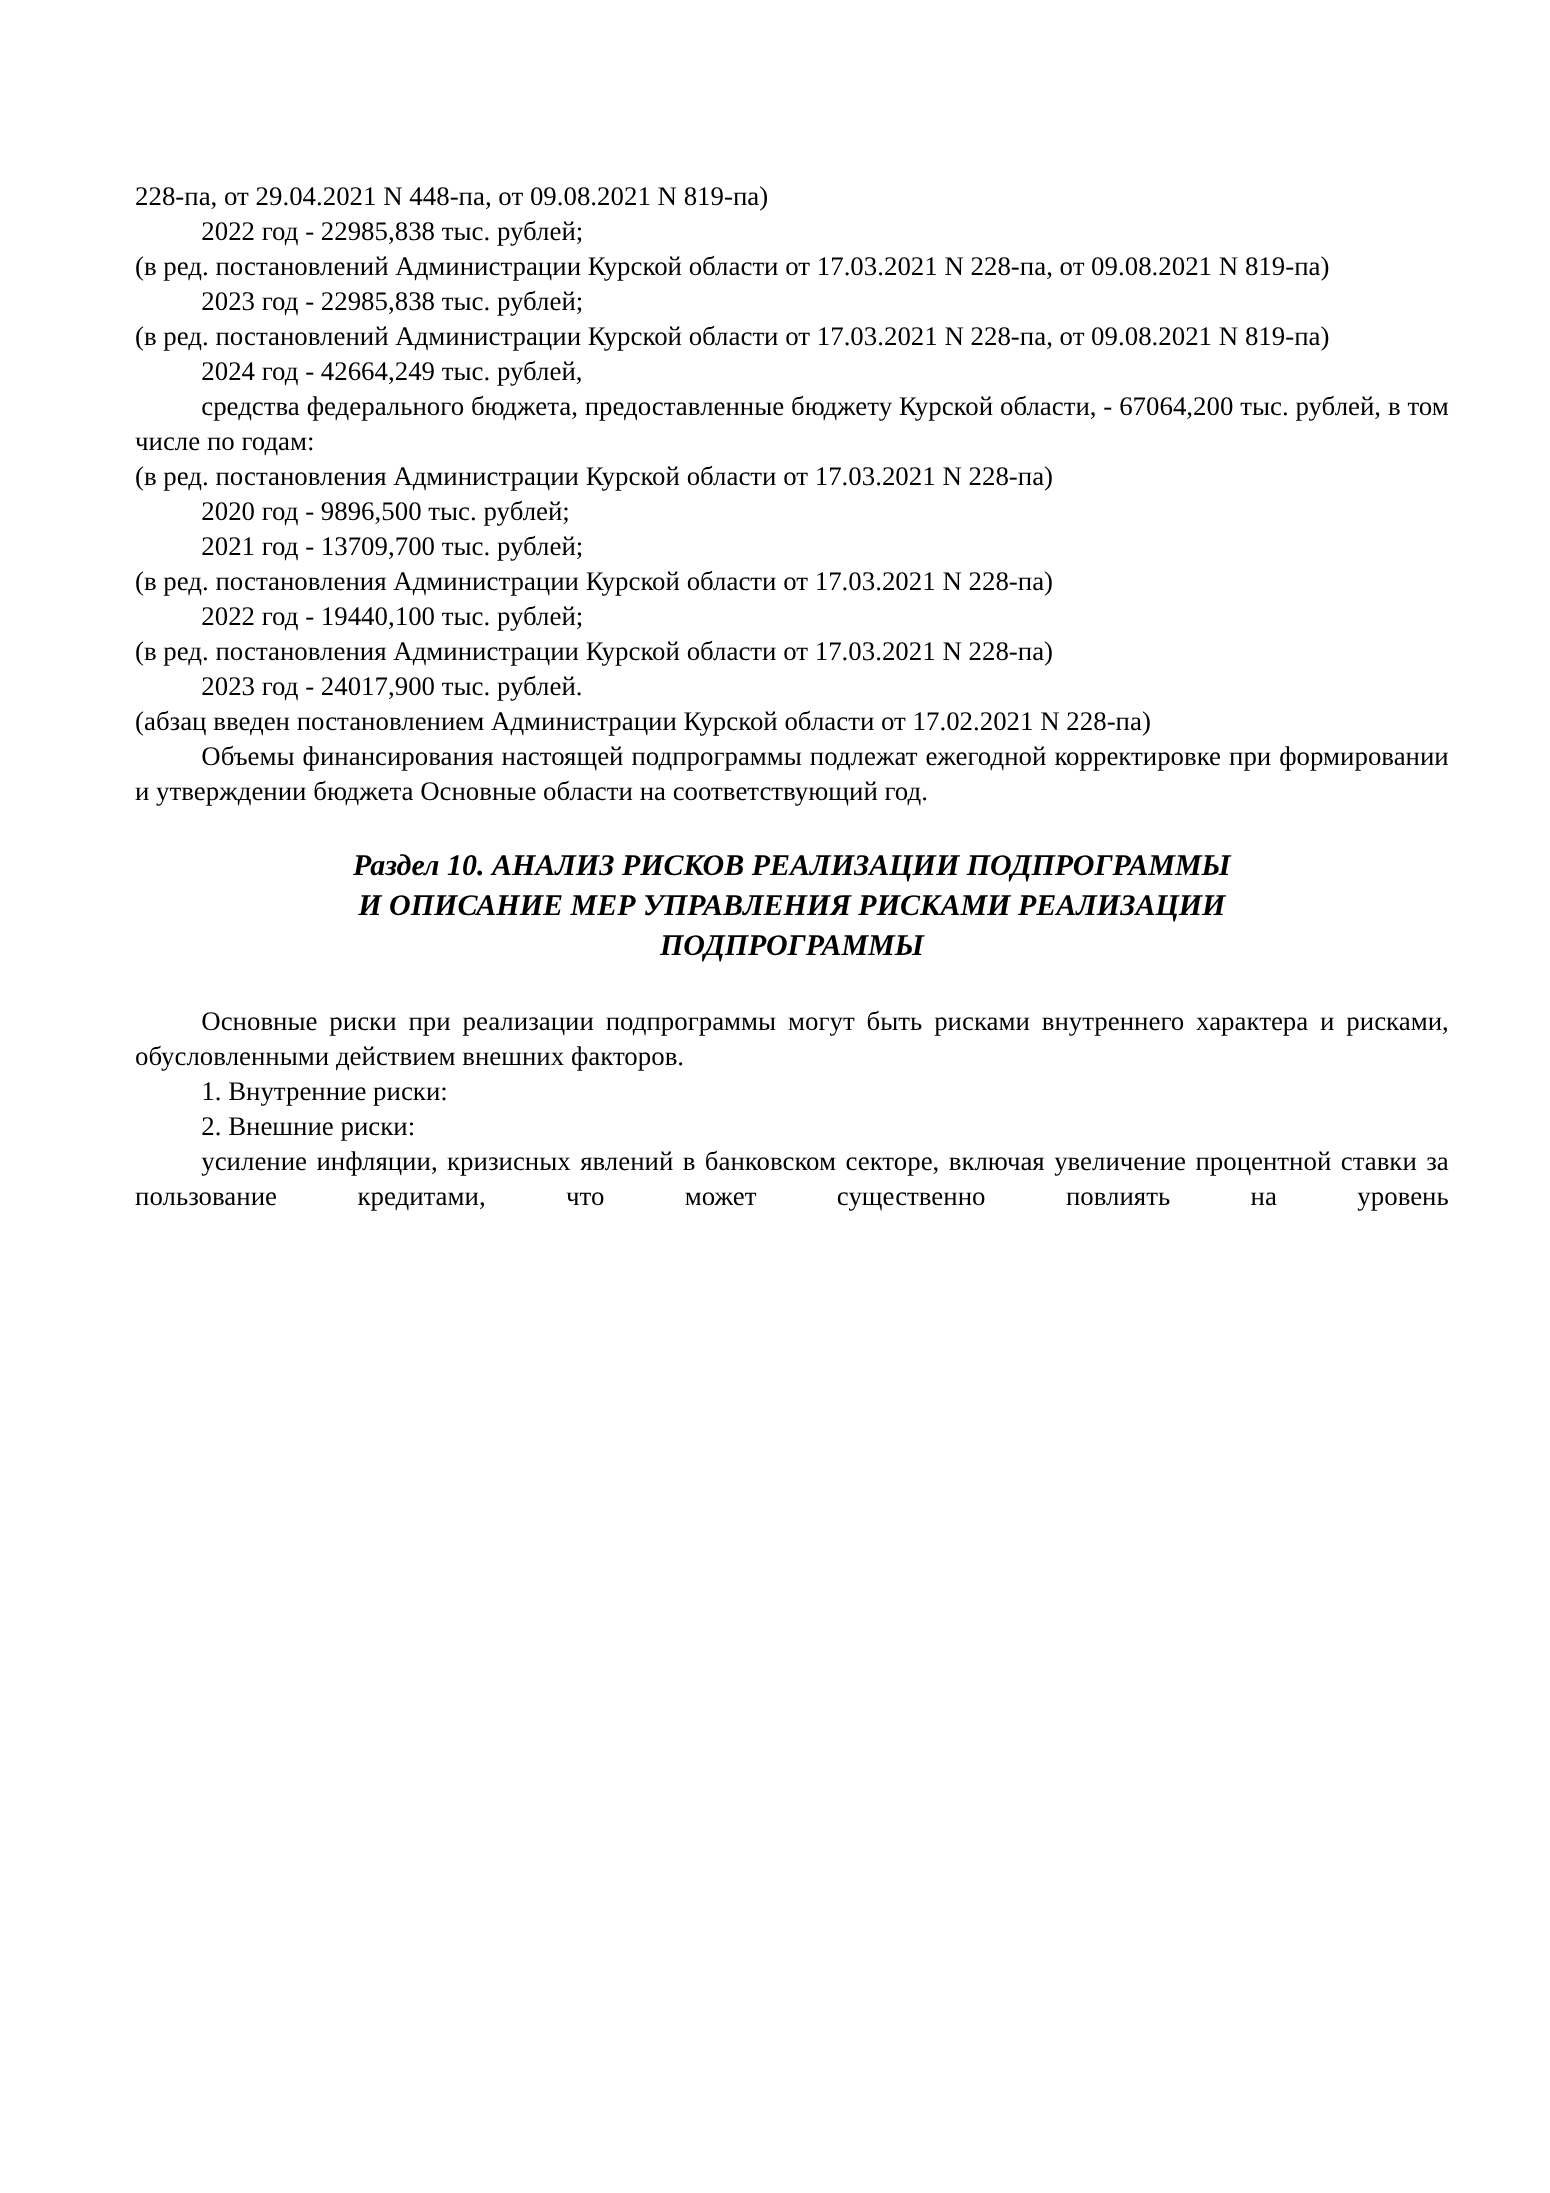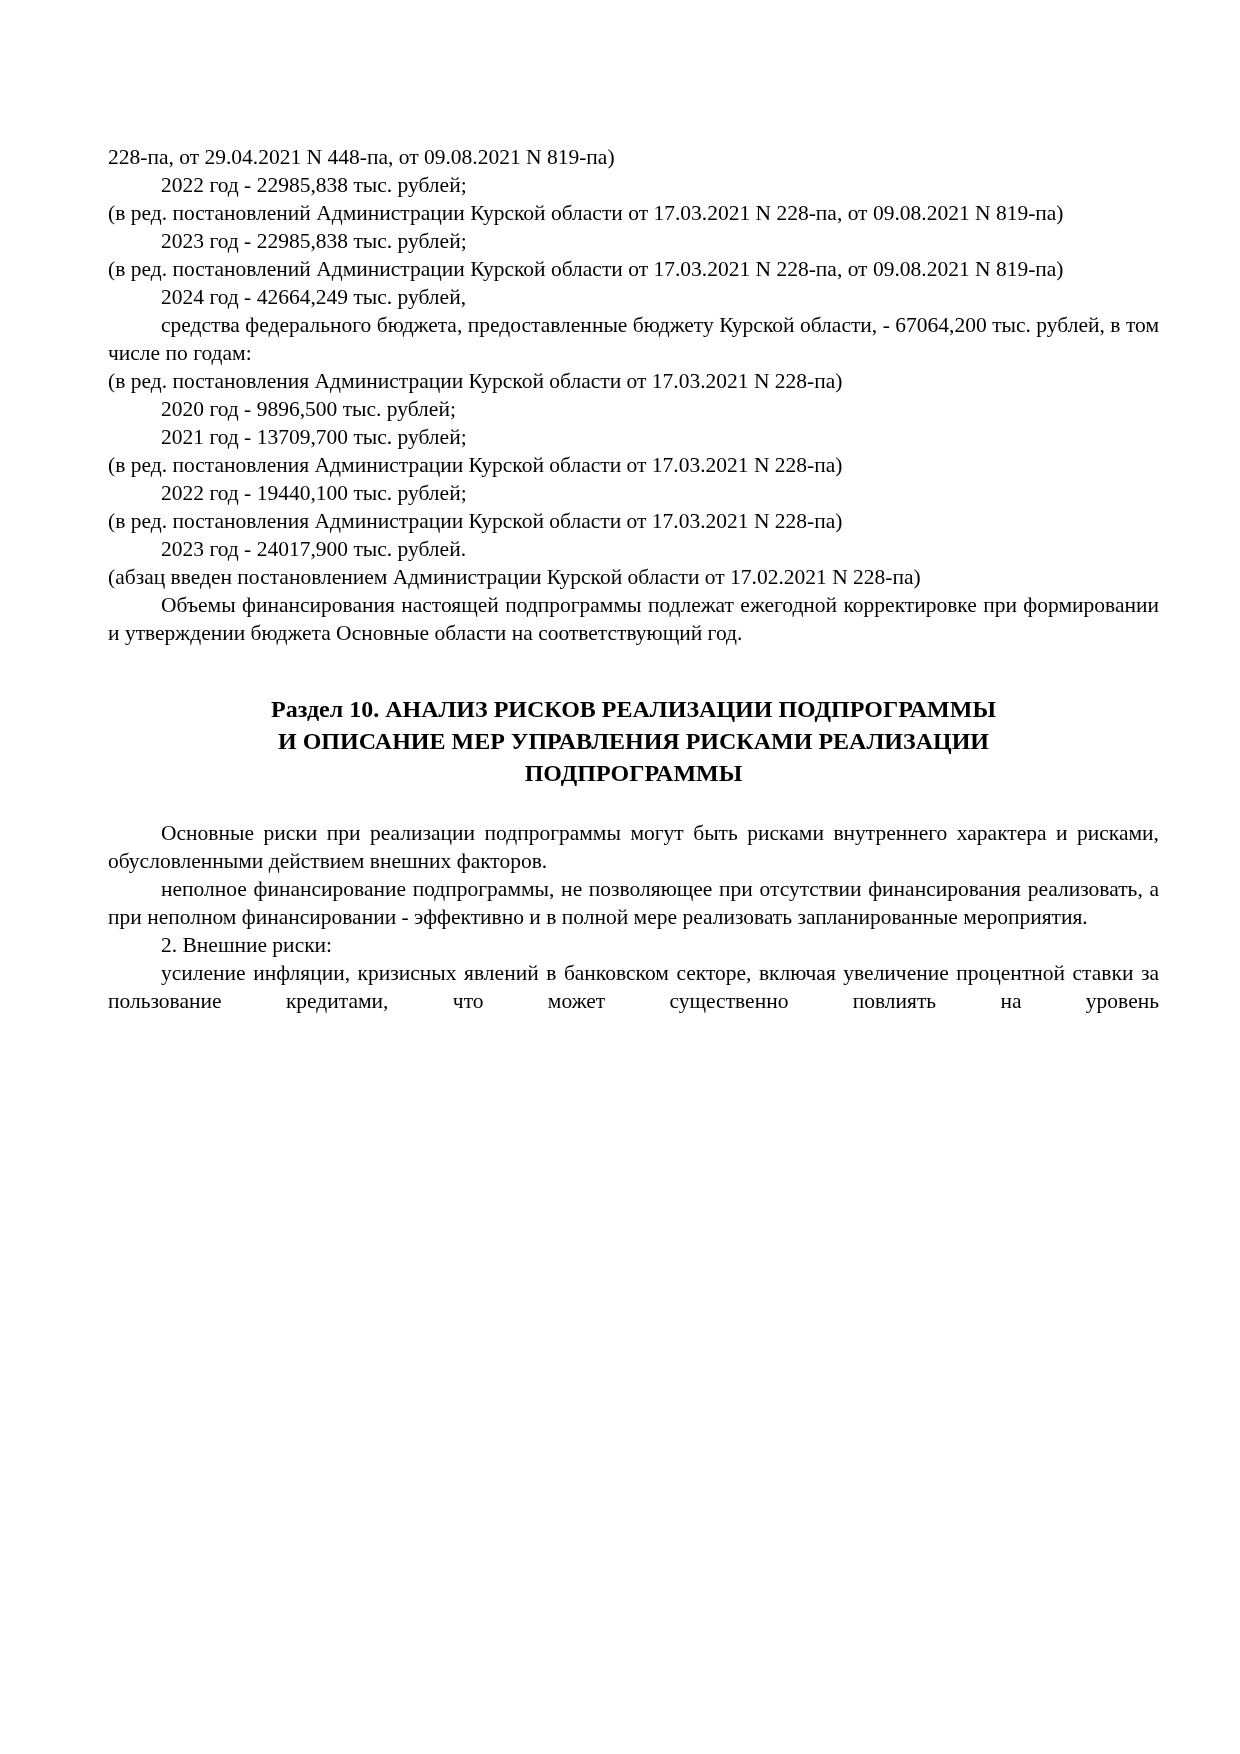--- a/index.html
+++ b/index.html
@@ -67,29 +67,29 @@
   <p class="note">(в ред. постановления Администрации Курской области от 17.03.2021 N 228-па)</p>
 
   <p class="p indent gap">2022 год - 19440,100 тыс. рублей;</p>
   <p class="note">(в ред. постановления Администрации Курской области от 17.03.2021 N 228-па)</p>
 
   <p class="p indent gap">2023 год - 24017,900 тыс. рублей.</p>
   <p class="note">(абзац введен постановлением Администрации Курской области от 17.02.2021 N 228-па)</p>
 
   <p class="p indent gap">Объемы финансирования настоящей подпрограммы подлежат ежегодной корректировке при формировании и утверждении бюджета Основные области на соответствующий год.</p>
 
-  <div class="heading" style="margin-top:46px;">
+  <div class="heading" style="margin-top:30px;font-style:italic;">
     <div>Раздел 10. АНАЛИЗ РИСКОВ РЕАЛИЗАЦИИ ПОДПРОГРАММЫ</div>
     <div>И ОПИСАНИЕ МЕР УПРАВЛЕНИЯ РИСКАМИ РЕАЛИЗАЦИИ</div>
     <div>ПОДПРОГРАММЫ</div>
   </div>
 
   <p class="p indent" style="margin-top:30px;">Основные риски при реализации подпрограммы могут быть рисками внутреннего характера и рисками, обусловленными действием внешних факторов.</p>
 
+  <p class="p indent gap">1. Внутренние риски:</p>
 
 
-  <p class="p indent gap">неполное финансирование подпрограммы, не позволяющее при отсутствии финансирования реализовать, а при неполном финансировании - эффективно и в полной мере реализовать запланированные мероприятия.</p>
 
   <p class="p indent gap">2. Внешние риски:</p>
 
   <p class="p indent gap justify-full">усиление инфляции, кризисных явлений в банковском секторе, включая увеличение процентной ставки за пользование кредитами, что может существенно повлиять на уровень</p>
 
 </div>
 
 </body></html>

